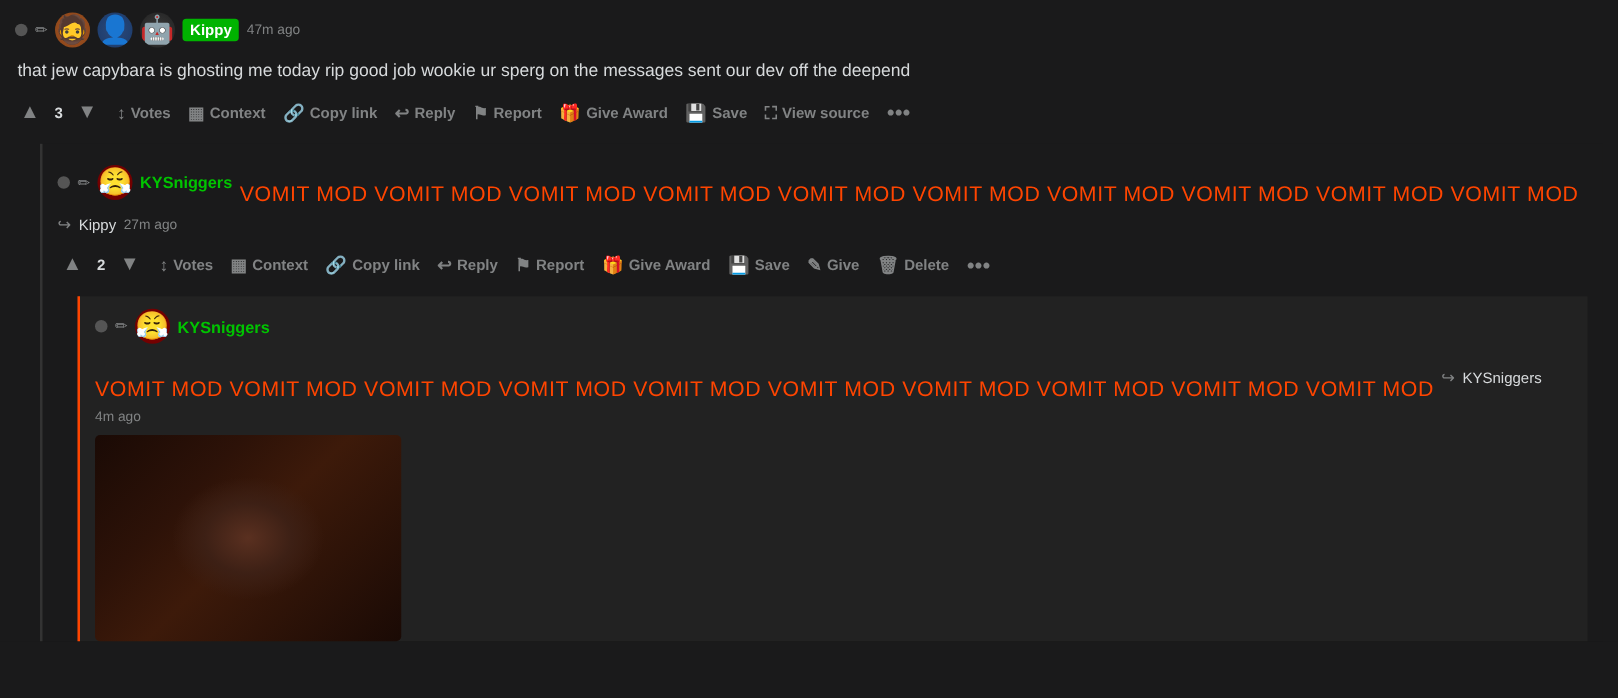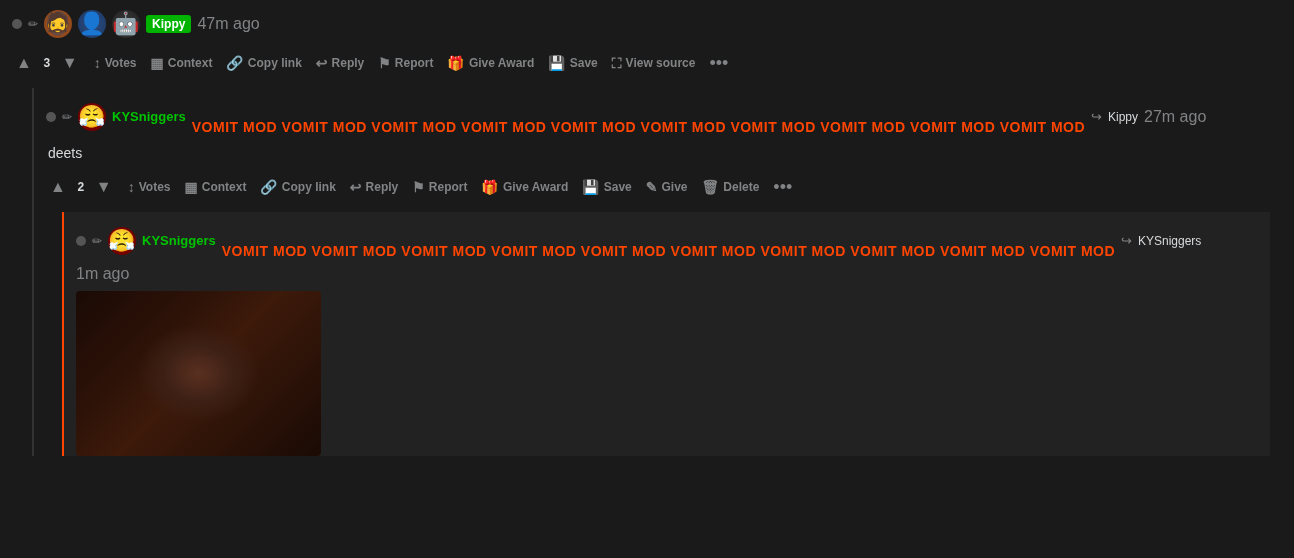--- a/index.html
+++ b/index.html
@@ -42,29 +42,29 @@
       background: #00b300;
       color: #fff;
       font-weight: 700;
       font-size: 12px;
       padding: 2px 6px;
       border-radius: 3px;
     }
 
     .mod-flair {
       color: #ff4500;
-      font-weight: 700;
-      font-size: 14px;
+      font-weight: 400;
+      font-size: 17px;
       letter-spacing: 0.5px;
       margin-top: 21px;
     }
 
     .timestamp {
       color: #818384;
-      font-size: 16px;
+      font-size: 11px;
     }
 
     .comment-body {
       font-size: 14px;
       line-height: 1.5;
       color: #d7dadc;
       margin-bottom: 6px;
       padding-left: 2px;
     }
 
@@ -231,20 +231,21 @@
       <div class="avatar av2">
           <span class="face-svg">👤</span>
         </div>
       <div class="avatar av3">
           <span class="face-svg">🤖</span>
         </div>
       <span class="user-tag">Kippy</span>
       <span class="timestamp">47m ago</span>
     </div>
 
+    <div class="comment-body">that jew capybara is ghosting me today rip good job wookie ur sperg on the messages sent our dev off the deepend</div>
 
     <div class="action-bar">
       <div class="vote-section">
         <button class="vote-btn">▲</button>
         <span class="vote-count">3</span>
         <button class="vote-btn">▼</button>
       </div>
       <button class="action-btn">
         <span class="action-icon">↕</span>
         <span>Votes</span>
@@ -289,21 +290,20 @@
         <div class="avatar av4">
             <span class="face-svg">😤</span>
           </div>
         <span class="username-green">KYSniggers</span>
         <span class="mod-flair">VOMIT MOD VOMIT MOD VOMIT MOD VOMIT MOD VOMIT MOD VOMIT MOD VOMIT MOD VOMIT MOD VOMIT MOD VOMIT MOD</span>
         <span style="font-size:13px; color:#818384;">↪</span>
         <span class="reply-to-user">Kippy</span>
         <span class="timestamp">27m ago</span>
       </div>
 
-      <div class="comment-body">deets</div>
 
       <div class="action-bar">
         <div class="vote-section">
           <button class="vote-btn">▲</button>
           <span class="vote-count">2</span>
           <button class="vote-btn">▼</button>
         </div>
         <button class="action-btn">
           <span class="action-icon">↕</span>
           <span>Votes</span>
@@ -348,21 +348,21 @@
           <div class="comment-header">
             <span class="status-dot"></span>
             <span class="icon-pencil">✏</span>
             <div class="avatar av4">
                 <span class="face-svg">😤</span>
               </div>
             <span class="username-green">KYSniggers</span>
             <span class="mod-flair">VOMIT MOD VOMIT MOD VOMIT MOD VOMIT MOD VOMIT MOD VOMIT MOD VOMIT MOD VOMIT MOD VOMIT MOD VOMIT MOD</span>
             <span style="font-size:13px; color:#818384;">↪</span>
             <span class="reply-to-user">KYSniggers</span>
-            <span class="timestamp">1m ago</span>
+            <span class="timestamp">4m ago</span>
           </div>
 
           <div class="image-container">
             <div class="person-image"></div>
           </div>
         </div>
       </div>
 
     </div>
   </div>

